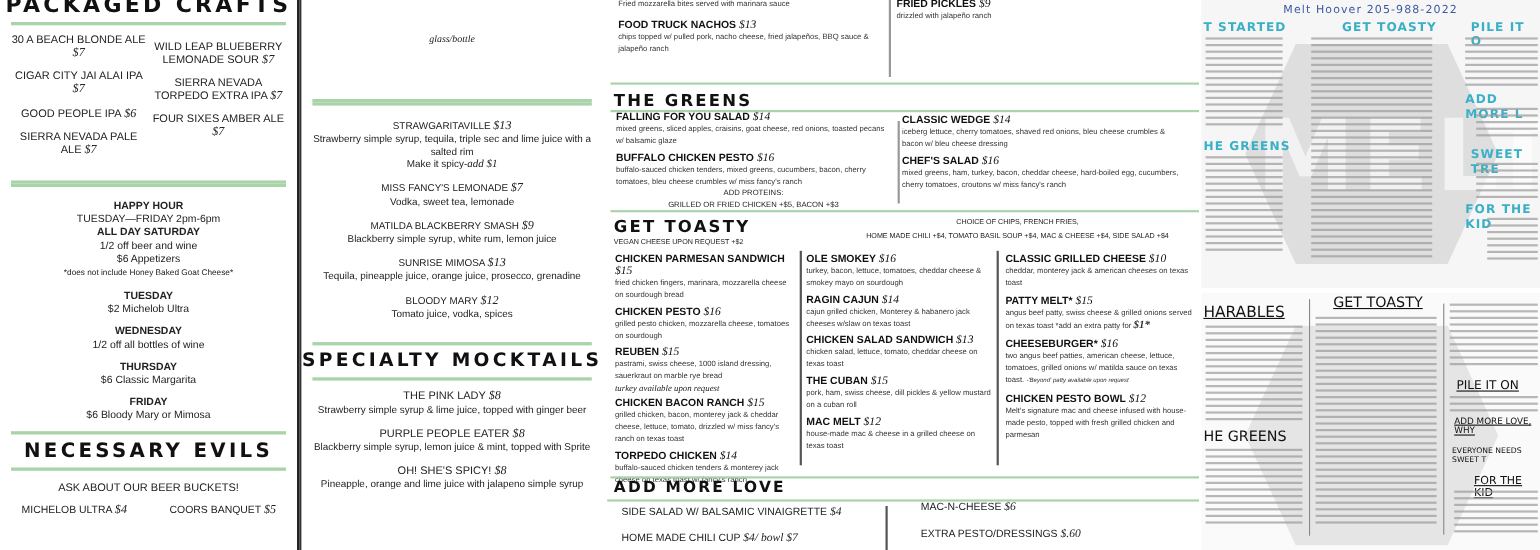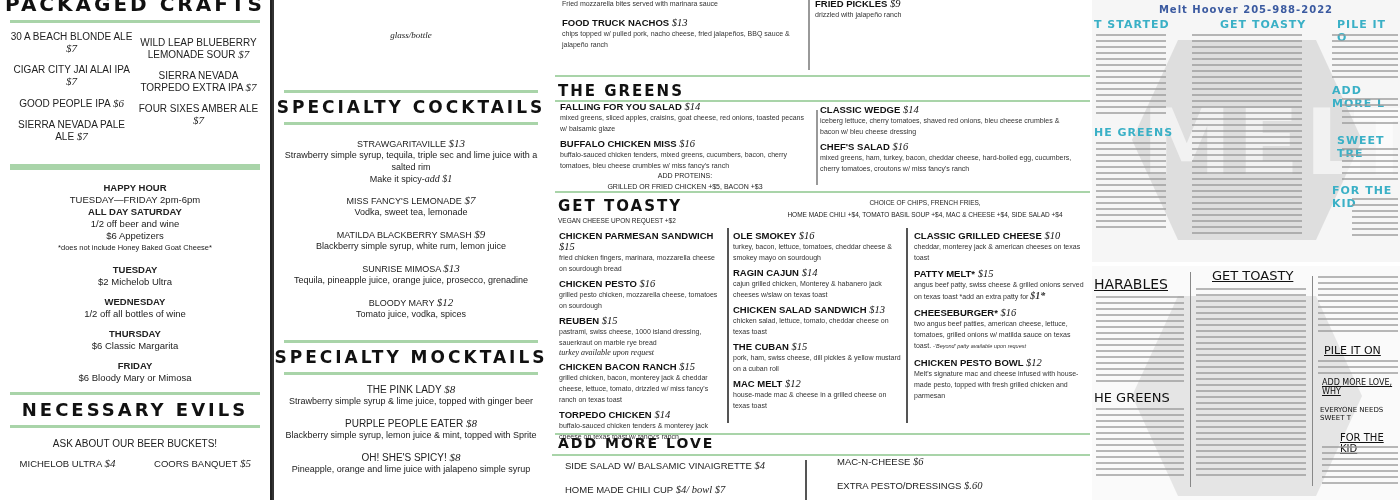--- a/index.html
+++ b/index.html
@@ -95,21 +95,20 @@
       <div><span>MICHELOB ULTRA</span> <span class="price" style="font-size: 11px;">$4</span></div>
       <div><span>COORS BANQUET</span> <span class="price" style="font-size: 11px;">$5</span></div>
     </div>
 </div>
 
 <div class="sep" style="left:270px;"></div>
 
 <div class="panel p2">
   <div class="center" style="font-family:'Liberation Serif',serif;font-style:italic;font-size:9px;margin-top:30px;">glass/bottle</div>
   <div class="green" style="margin-top:50px;"></div>
-  <div class="h-sec" style="font-size:17px;margin:4px 0 5px;">SPECIALTY COCKTAILS</div>
   <div class="green"></div>
   <div id="cocktails" style="margin-top:12px;">
       <div class="center" style="margin-bottom: 10px; padding: 0px 10px;">
         <div style="font-size: 9px;"><span>STRAWGARITAVILLE</span>  <span class="price" style="font-size: 11px;">$13</span></div>
         <div style="font-size: 9px; line-height: 12px;">Strawberry simple syrup, tequila, triple sec and lime juice with a salted rim</div>
         <div style="font-size: 9px;"><span>Make it spicy-</span><span class="price" style="font-size: 10px;">add $1</span></div>
       </div>
       <div class="center" style="margin-bottom: 10px; padding: 0px 10px;">
         <div style="font-size: 9px;"><span>MISS FANCY'S LEMONADE</span>  <span class="price" style="font-size: 11px;">$7</span></div>
         <div style="font-size: 9px; line-height: 12px;">Vodka, sweet tea, lemonade</div>
@@ -166,21 +165,21 @@
   <div style="position:absolute;left:5px;right:0;top:75px;height:2px;background:#a9d4a9;"></div>
 
   <div class="h-sec" style="position:absolute;left:8px;top:82px;font-size:15px;letter-spacing:2px;">THE GREENS</div>
   <div style="position:absolute;left:5px;right:0;top:100px;height:2px;background:#a9d4a9;"></div>
   <div class="col3" id="greensL" style="left:10px;top:101px;width:250px;">
       <div style="margin-bottom: 4px;">
         <div class="item-name"><span>FALLING FOR YOU SALAD</span> <span class="price" style="font-weight: normal; font-size: 10.5px;">$14</span></div>
         <div class="item-desc"><span>mixed greens, sliced apples, craisins, goat cheese, red onions, toasted pecans w/ balsamic glaze</span></div>
       </div>
       <div style="margin-bottom: 4px;">
-        <div class="item-name"><span>BUFFALO CHICKEN MISS</span> <span class="price" style="font-weight: normal; font-size: 10.5px;">$16</span></div>
+        <div class="item-name"><span>BUFFALO CHICKEN PESTO</span> <span class="price" style="font-weight: normal; font-size: 10.5px;">$16</span></div>
         <div class="item-desc"><span>buffalo-sauced chicken tenders, mixed greens, cucumbers, bacon, cherry tomatoes, bleu cheese crumbles w/ miss fancy's ranch</span></div>
       </div>
     </div>
   <div class="col3 center" style="left:10px;top:170px;width:250px;font-size:7px;line-height:11px;">
     <div>ADD PROTEINS:</div>
     <div>GRILLED OR FRIED CHICKEN +$5, BACON +$3</div>
   </div>
   <div class="vline" style="left:266px;top:110px;height:75px;background:#999;"></div>
   <div class="col3" id="greensR" style="left:270px;top:104px;width:260px;">
       <div style="margin-bottom: 4px;">
@@ -277,21 +276,21 @@
   <div class="col3" id="loveR" style="left:287px;top:456px;width:240px;">
       <div style="font-size: 9.5px; margin-bottom: 13px;"><span>MAC-N-CHEESE</span>  <span class="price" style="font-size: 10.5px;">$6</span></div>
       <div style="font-size: 9.5px; margin-bottom: 13px;"><span>EXTRA PESTO/DRESSINGS</span>  <span class="price" style="font-size: 10.5px;">$.60</span></div>
     </div>
 </div>
 
 <div class="panel p4">
   <div class="thumb-bg"></div>
   <div class="hex"></div>
   <div class="melt-word">MELT</div>
-  <div style="position:absolute;left:0;right:0;top:4px;text-align:center;font-family:'DejaVu Sans',sans-serif;font-weight:bold;font-size:10px;color:#3b5aa0;letter-spacing:1px;">Melt Hoover  205-988-2022</div>
+  <div style="position:absolute;left:0;right:0;top:4px;text-align:center;font-family:'DejaVu Sans',sans-serif;font-weight:normal;font-size:10px;color:#3b5aa0;letter-spacing:1px;">Melt Hoover  205-988-2022</div>
   <div class="thumb-h" style="left:2px;top:18px;">T STARTED</div>
   <div class="thumb-h" style="left:2px;top:126px;">HE GREENS</div>
   <div class="thumb-h" style="left:128px;top:18px;">GET TOASTY</div>
   <div class="thumb-h" style="left:245px;top:18px;">PILE IT O</div>
   <div class="thumb-h" style="left:240px;top:84px;">ADD MORE L</div>
   <div class="thumb-h" style="left:245px;top:134px;">SWEET TRE</div>
   <div class="thumb-h" style="left:240px;top:184px;">FOR THE KID</div>
   <div class="thumb-lines" style="left:4px;top:34px;width:70px;">
       <div></div>
       <div></div>

